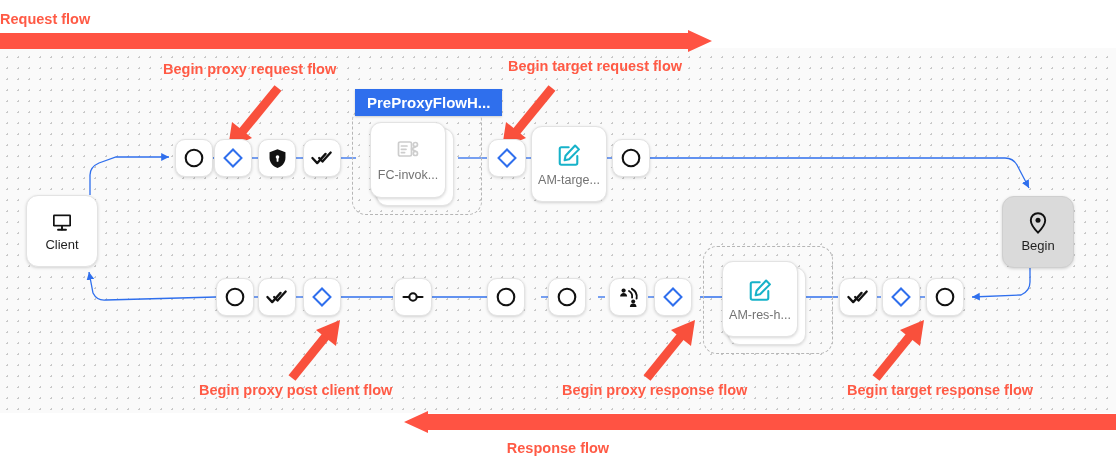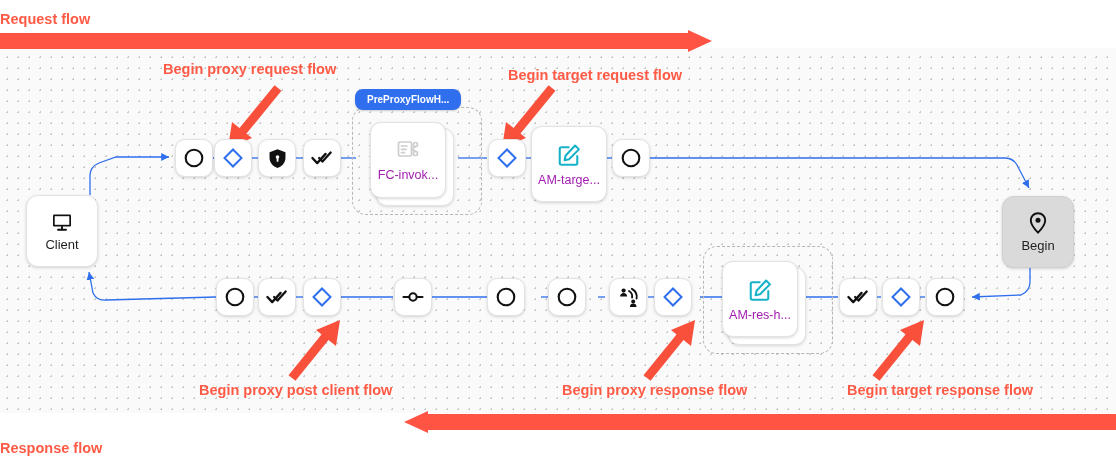--- a/index.html
+++ b/index.html
@@ -27,21 +27,21 @@
   .banner-label{
     position:absolute;
     color:#ff5a45;
     font-weight:bold;
     font-size:14.5px;
     white-space:nowrap;
   }
   #req-banner{left:0;top:30px;width:1116px;}
   #req-label{left:0;top:11px;width:1116px;text-align:left;}
   #res-banner{left:0;top:411px;width:1116px;}
-  #res-label{left:0;top:440px;width:1116px;text-align:left;}
+  #res-label{left:0;top:440px;width:1116px;text-align:center;}
 
   
   .anno{
     position:absolute;
     color:#ff5a45;
     font-weight:bold;
     font-size:14.5px;
     white-space:nowrap;
   }
   .arrow-svg{position:absolute;overflow:visible;}
@@ -66,21 +66,21 @@
     width:72px;height:72px;border-radius:12px;
     flex-direction:column;
     font-size:13px;color:#1f1f1f;
   }
   .endpoint.target{background:#dadada;border-color:#cfcfcf;}
 
   
   .policy{
     width:76px;height:76px;border-radius:11px;
     flex-direction:column;gap:1px;
-    font-size:12.5px;color:#a21caf;
+    font-size:12.5px;color:#737373;
     background:#fff;
   }
   .policy-stack{position:absolute;}
   .policy-stack .shadow-card{
     position:absolute;left:6px;top:6px;width:76px;height:76px;
     background:#fff;border:1px solid #e3e3e3;border-radius:11px;
     box-shadow:0 1px 3px rgba(0,0,0,.14);
   }
   .policy-stack .policy{position:absolute;left:0;top:0;}
 
@@ -89,24 +89,24 @@
     position:absolute;
     box-sizing:border-box;
     border:1.5px dashed #b6b6b6;
     border-radius:14px;
     background:transparent;
   }
   .group-pill{
     position:absolute;
     background:#2f6fed;
     color:#fff;
-    font-size:10px;
+    font-size:15px;
     font-weight:bold;
     padding:5px 12px;
-    border-radius:8px;
+    border-radius:0;
     white-space:nowrap;
     box-shadow:0 1px 2px rgba(0,0,0,.18);
   }
 
   
   #links{position:absolute;left:0;top:0;width:1116px;height:475px;pointer-events:none;}
 </style>
 </head>
 <body>
 
@@ -165,21 +165,21 @@
     </svg>
   </div>
   <div id="res-label" class="banner-label">Response flow</div>
 
   <div class="anno" style="left:163px;top:61px;">Begin proxy request flow</div>
   <svg class="arrow-svg" style="left:222px;top:82px;width:70px;height:72px;">
     <path d="M56,6 L20,50" stroke="#f9503c" stroke-width="9" stroke-linecap="butt"></path>
     <path d="M6,66 L10,40 L30,56 Z" fill="#f9503c"></path>
   </svg>
 
-  <div class="anno" style="left:508px;top:67px;">Begin target request flow</div>
+  <div class="anno" style="left:508px;top:58px;">Begin target request flow</div>
   <svg class="arrow-svg" style="left:496px;top:82px;width:70px;height:72px;">
     <path d="M56,6 L20,50" stroke="#f9503c" stroke-width="9" stroke-linecap="butt"></path>
     <path d="M6,66 L10,40 L30,56 Z" fill="#f9503c"></path>
   </svg>
 
   <div class="anno" style="left:199px;top:382px;">Begin proxy post client flow</div>
   <svg class="arrow-svg" style="left:282px;top:318px;width:70px;height:66px;">
     <path d="M10,60 L44,18" stroke="#f9503c" stroke-width="9" stroke-linecap="butt"></path>
     <path d="M58,2 L54,28 L34,12 Z" fill="#f9503c"></path>
   </svg>

